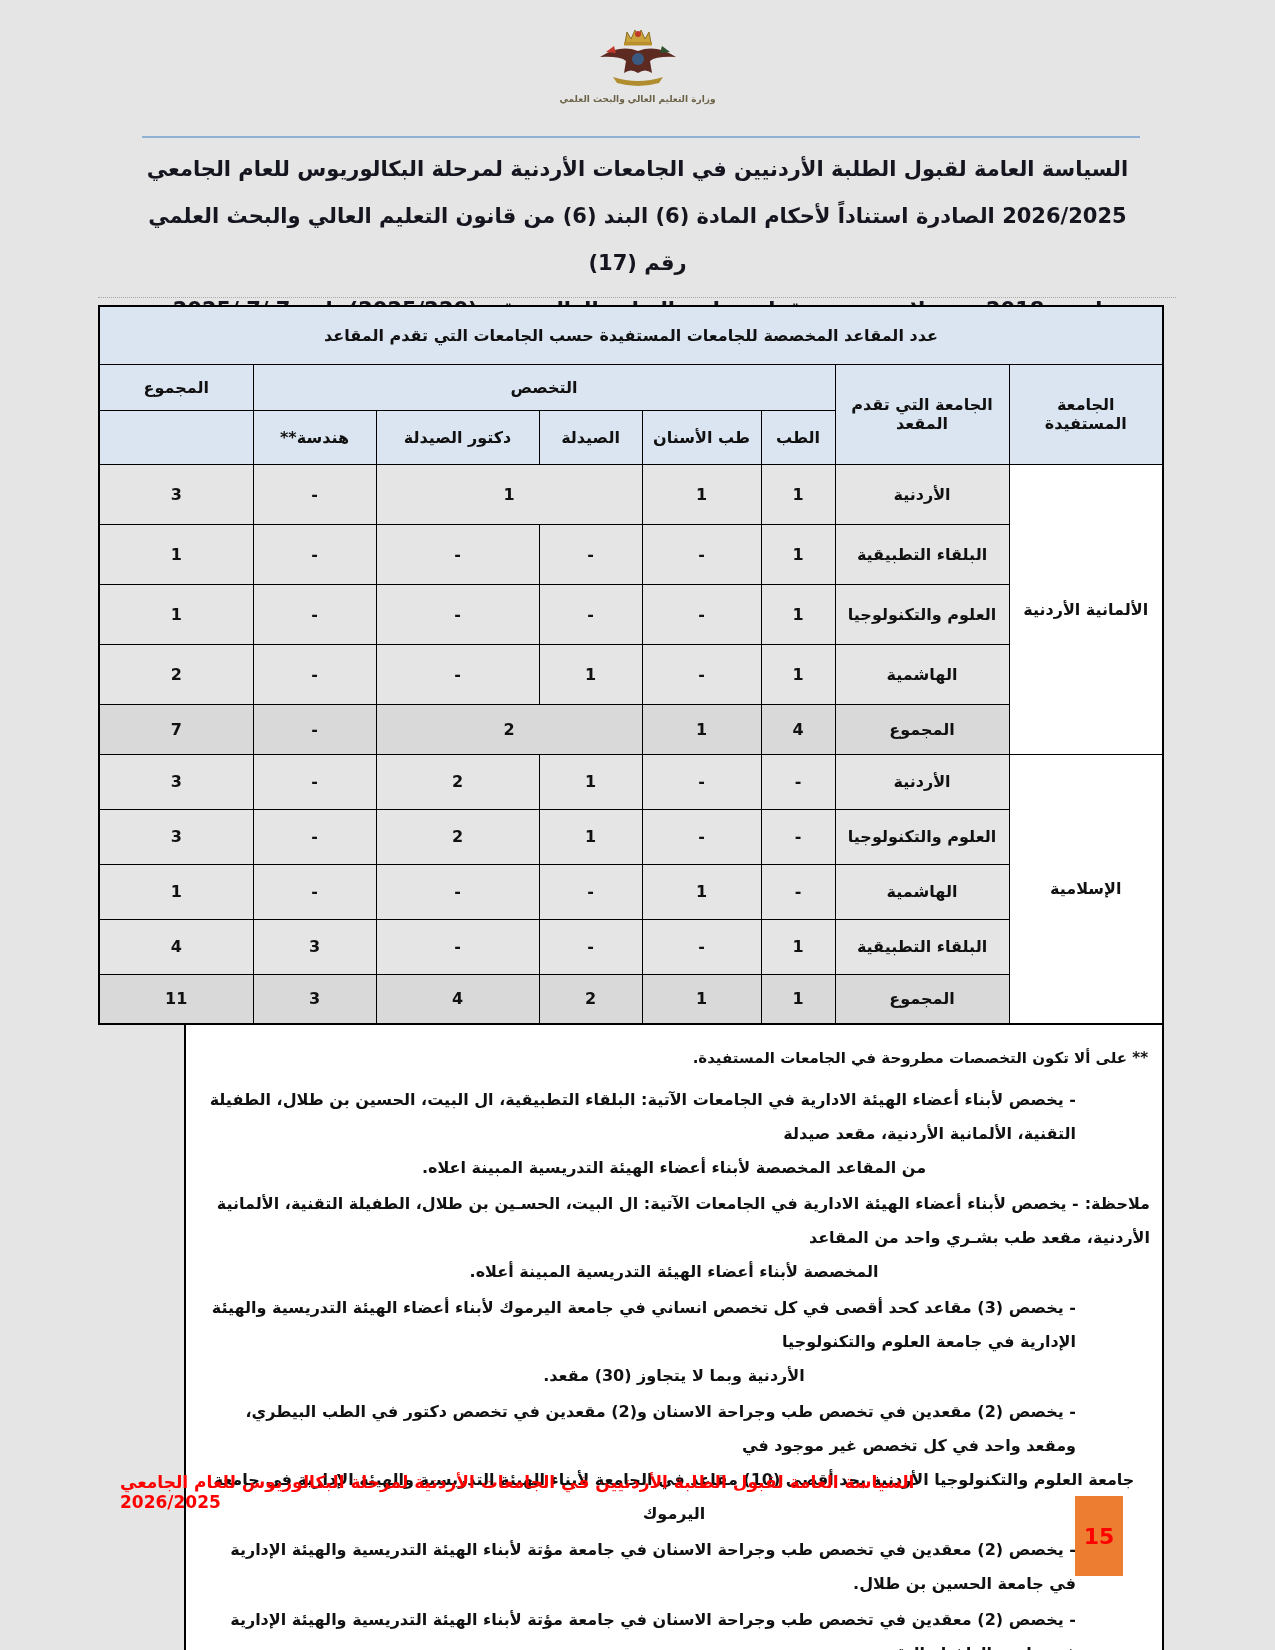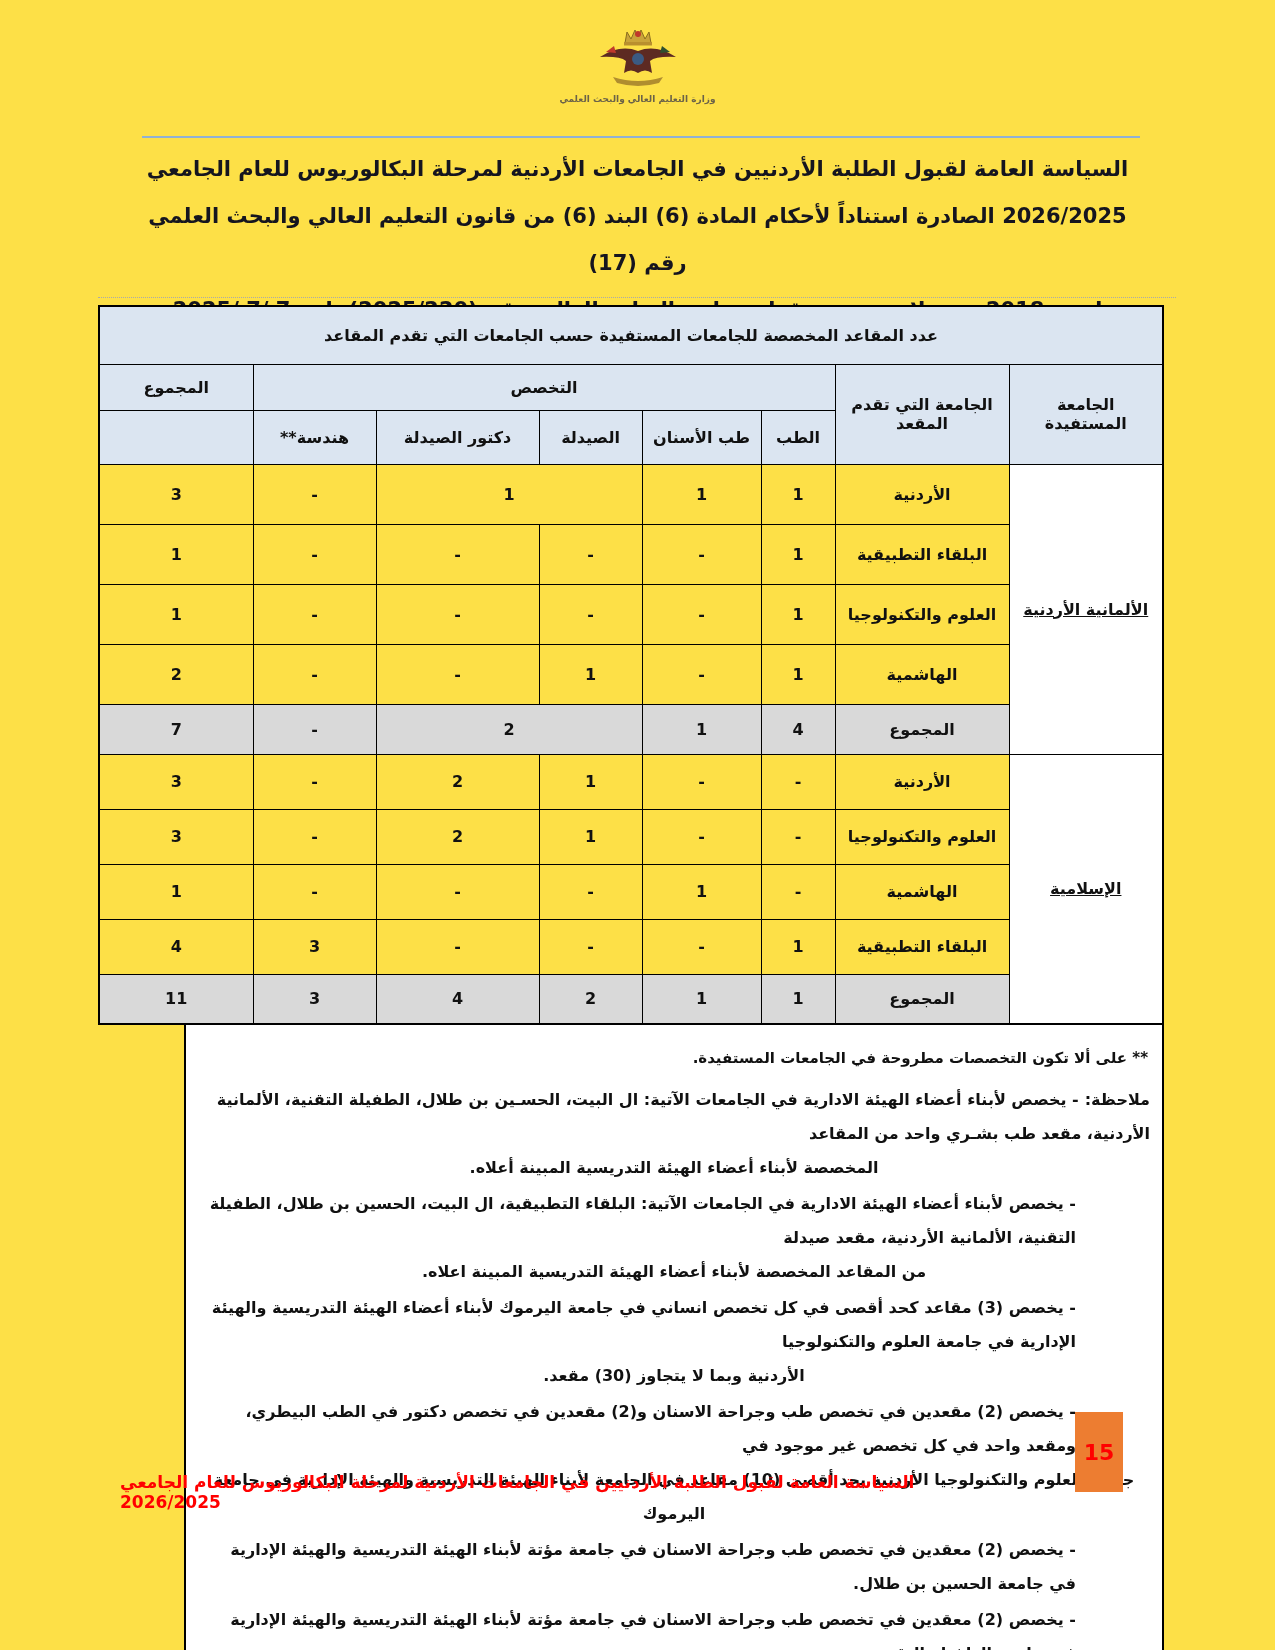--- a/index.html
+++ b/index.html
@@ -1,17 +1,17 @@
 <!DOCTYPE html>
 <html lang="ar" dir="rtl"><head>
 <meta charset="utf-8">
 <style>
   html,body{margin:0;padding:0;background:#ffffff;}
   .page{
-    position:relative;width:1275px;height:1650px;background:#fde047;
+    position:relative;width:1275px;height:1650px;background:#e5e5e5;
     font-family:"DejaVu Sans","Liberation Sans",sans-serif;
     direction:rtl;color:#111;overflow:hidden;
   }
   
   .emblem-wrap{position:absolute;top:26px;left:0;width:1275px;text-align:center;}
   .emblem-svg{display:inline-block;}
   .ministry-caption{
     margin-top:-2px;font-size:9px;font-weight:bold;color:#6b6248;letter-spacing:0px;
   }
   .sep-line{position:absolute;top:136px;left:142px;width:998px;height:2px;background:#91b1d4;}
@@ -35,21 +35,21 @@
   td.t-title{background:#dbe5f1;font-size:20px;}
   tr.tr-h1{height:46px;}
   tr.tr-h2{height:54px;}
   td.th{background:#dbe5f1;font-size:17px;}
   td.th-benef{background:#dbe5f1;font-size:15px;margin-top:18px;}
   tr.g1{height:60px;}
   tr.g2{height:55px;}
   tr.tr-total{height:50px;}
   tr.tr-total td{background:#d9d9d9;}
   td.cell-name{text-align:right;padding-right:9px;font-size:17px;}
-  td.cell-benef{background:#ffffff;font-size:17px;text-decoration:underline;}
+  td.cell-benef{background:#ffffff;font-size:17px;}
   td.num-strong{font-size:19px;}
   
   .notes-box{
     border:2px solid #000;border-top:none;min-height:390px;
     padding:12px 12px 8px 12px;box-sizing:border-box;background:#fff;
   }
   .footnote{
     text-align:right;font-size:15px;font-weight:bold;margin:12px 2px 16px 0;
   }
   .note{margin-bottom:2px;}
@@ -60,21 +60,21 @@
   .note-label{padding-left:6px;}
   .note-l2{
     text-align:center;font-size:16px;font-weight:bold;line-height:34px;
   }
   
   .footer-text{
     position:absolute;top:1472px;right:260px;left:120px;text-align:left;
     direction:rtl;font-size:17px;font-weight:bold;color:#ff0000;
   }
   .page-badge{
-    position:absolute;top:1412px;left:1075px;width:48px;height:80px;background:#ed7d31;
+    position:absolute;top:1496px;left:1075px;width:48px;height:80px;background:#ed7d31;
     display:flex;align-items:center;justify-content:center;
     color:#ff0000;font-size:22px;font-weight:bold;
   }
 </style>
 </head>
 <body>
 
 <div class="page">
 
   <div class="emblem-wrap">
@@ -228,32 +228,32 @@
         <td>3</td>
         <td>11</td>
       </tr>
     </tbody>
       </table>
 
     <div class="notes-box">
       <div class="footnote">** على ألا تكون التخصصات مطروحة في الجامعات المستفيدة.</div>
 
       <div class="note">
+        <div class="note-l1 indent">- يخصص لأبناء أعضاء الهيئة الادارية في الجامعات الآتية: البلقاء التطبيقية، ال البيت، الحسين بن طلال، الطفيلة التقنية، الألمانية الأردنية، مقعد صيدلة</div>
+        <div class="note-l2">من المقاعد المخصصة لأبناء أعضاء الهيئة التدريسية المبينة اعلاه.</div>
+      </div>
+
+      <div class="note">
         <div class="note-l1">
           <span class="note-label">ملاحظة:</span><span>- يخصص لأبناء أعضاء الهيئة الادارية في الجامعات الآتية: ال البيت، الحسـين بن طلال، الطفيلة التقنية، الألمانية الأردنية، مقعد طب بشـري واحد من المقاعد</span>
         </div>
         <div class="note-l2">المخصصة لأبناء أعضاء الهيئة التدريسية المبينة أعلاه.</div>
       </div>
 
       <div class="note">
-        <div class="note-l1 indent">- يخصص لأبناء أعضاء الهيئة الادارية في الجامعات الآتية: البلقاء التطبيقية، ال البيت، الحسين بن طلال، الطفيلة التقنية، الألمانية الأردنية، مقعد صيدلة</div>
-        <div class="note-l2">من المقاعد المخصصة لأبناء أعضاء الهيئة التدريسية المبينة اعلاه.</div>
-      </div>
-
-      <div class="note">
         <div class="note-l1 indent">- يخصص (3) مقاعد كحد أقصى في كل تخصص انساني في جامعة اليرموك لأبناء أعضاء الهيئة التدريسية والهيئة الإدارية في جامعة العلوم والتكنولوجيا</div>
         <div class="note-l2">الأردنية وبما لا يتجاوز (30) مقعد.</div>
       </div>
 
       <div class="note">
         <div class="note-l1 indent">- يخصص (2) مقعدين في تخصص طب وجراحة الاسنان و(2) مقعدين في تخصص دكتور في الطب البيطري، ومقعد واحد في كل تخصص غير موجود في</div>
         <div class="note-l2">جامعة العلوم والتكنولوجيا الأردنية بحد أقصى (10) مقاعد في الجامعة لأبناء الهيئة التدريسية والهيئة الإدارية في جامعة اليرموك</div>
       </div>
 
       <div class="note">

